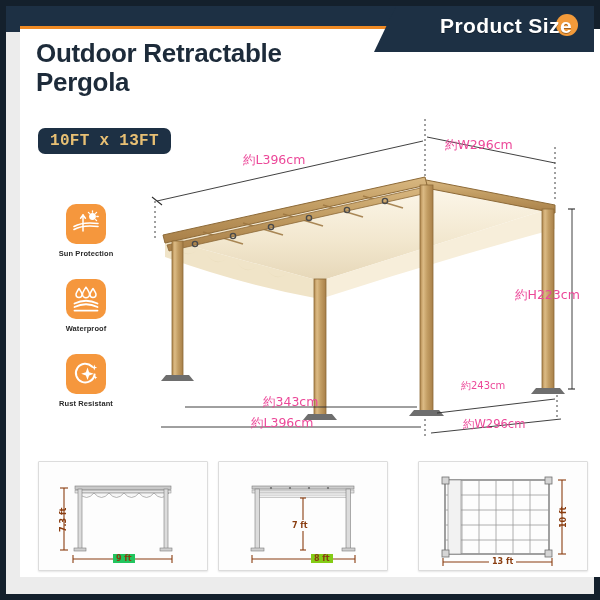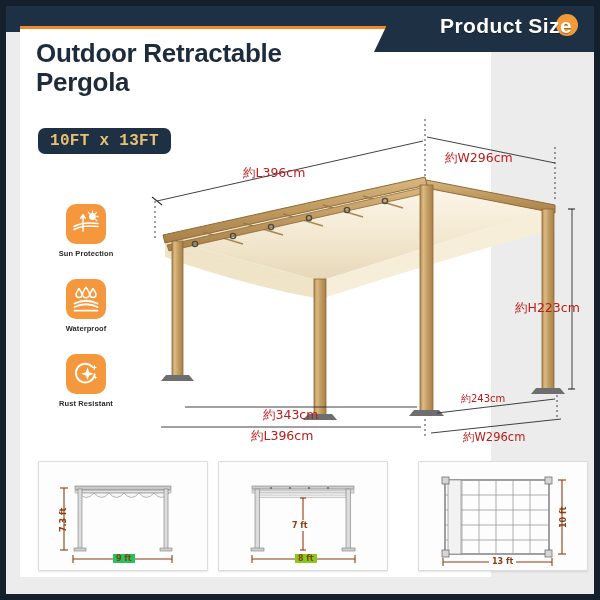--- a/index.html
+++ b/index.html
@@ -31,21 +31,21 @@
     position:absolute;right:22px;top:8px;
     color:#ffffff;font-size:21px;font-weight:bold;letter-spacing:.4px;
     z-index:9;text-shadow:0 1px 0 rgba(0,0,0,.35);margin-left:21px;
   }
   .tab-dot{
     position:absolute;right:16px;top:8px;width:22px;height:22px;
     border-radius:50%;background:#f29a3a;z-index:8;
   }
   
   .card{
-    position:absolute;left:14px;top:23px;width:471px;height:548px;
+    position:absolute;left:14px;top:23px;width:580px;height:548px;
     background:#ffffff;
   }
   .title{
     position:absolute;left:16px;top:10px;width:330px;
     font-size:26px;font-weight:bold;line-height:1.12;color:#1d2b3a;
     letter-spacing:-.3px;
   }
   .badge{
     position:absolute;left:18px;top:99px;
     background:#1d3044;border-radius:7px;padding:4px 12px;
@@ -56,23 +56,22 @@
   .feature{margin-bottom:21px;text-align:center;width:96px;}
   .fic{
     width:40px;height:40px;border-radius:10px;background:#f5973d;
     margin:0 auto 5px auto;position:relative;
   }
   .fic svg{position:absolute;left:6px;top:6px;}
   .flabel{font-size:7.5px;font-weight:bold;color:#2a2a2a;letter-spacing:.1px;}
   
   .draw{position:absolute;left:105px;top:60px;width:450px;height:360px;}
   .dimtext{
-    position:absolute;font-size:12.5px;color:#b91c1c;white-space:nowrap;
+    position:absolute;font-size:12.5px;color:#ec4899;white-space:nowrap;
     font-family:"DejaVu Sans","Liberation Sans",sans-serif;
-    margin-top:13px;
   }
   
   .thumbs{position:absolute;left:18px;top:432px;width:528px;height:108px;}
   .thumb{
     position:absolute;top:0;width:168px;height:108px;
     background:#fdfdfd;border:1px solid #dcdcdc;border-radius:1px;
     box-shadow:0 1px 2px rgba(0,0,0,.10);
   }
   .t1{left:0;} .t2{left:180px;} .t3{left:360px;margin-left:20px;}
   .tlabel{
@@ -319,21 +318,21 @@
             <line x1="81" y1="88" x2="87" y2="88"></line>
           </g>
 
           <g stroke="#8a3d10" stroke-width="1.1">
             <line x1="33" y1="97" x2="136" y2="97"></line>
             <line x1="33" y1="93" x2="33" y2="101"></line>
             <line x1="136" y1="93" x2="136" y2="101"></line>
           </g>
         </svg>
         <div class="tlabel" style="left:70px;top:58px;background:#fdfdfd;padding:1px 3px;">7 ft</div>
-        <div class="tlabel" style="left:76px;top:92px;background:#84cc16;padding:0 3px;">8 ft</div>
+        <div class="tlabel" style="left:92px;top:92px;background:#84cc16;padding:0 3px;">8 ft</div>
       </div>
 
       <div class="thumb t3">
         <svg width="168" height="108" viewBox="0 0 168 108">
 
           <rect x="26" y="18" width="104" height="74" fill="none" stroke="#6f6f6f" stroke-width="1.3"></rect>
 
           <g stroke="#9a9a9a" stroke-width=".8">
             <line x1="43" y1="18" x2="43" y2="92"></line>
             <line x1="60" y1="18" x2="60" y2="92"></line>

